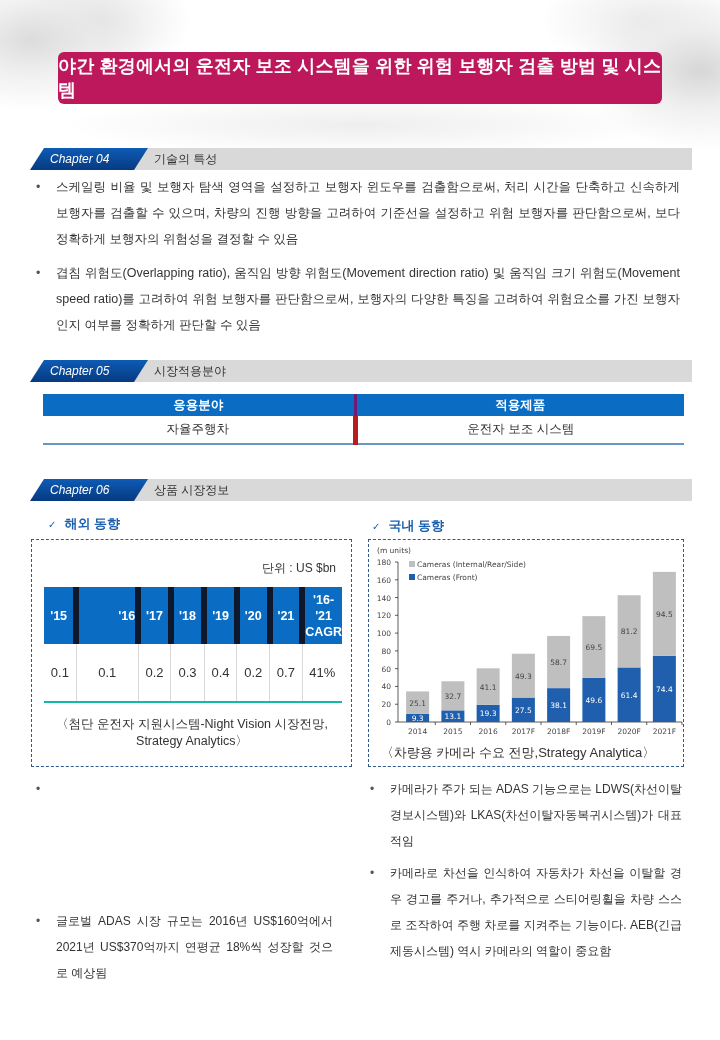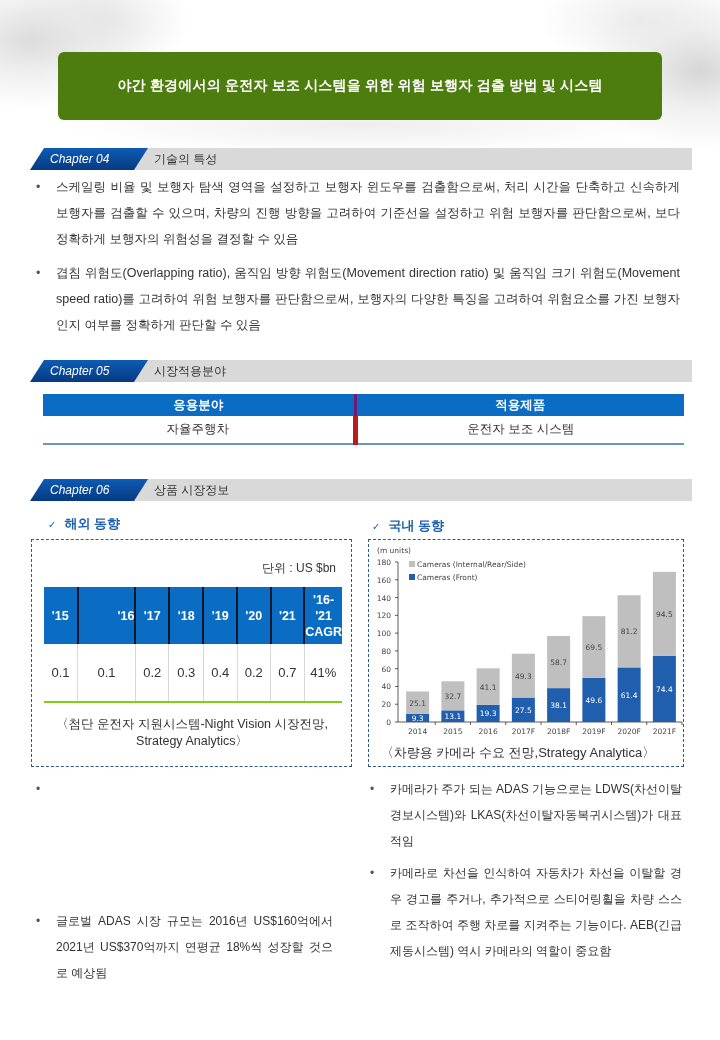--- a/index.html
+++ b/index.html
@@ -12,23 +12,23 @@
   .cloud-bg {
     position: absolute; left: 0; top: 0; width: 720px; height: 150px;
     background:
       radial-gradient(ellipse 120px 70px at 30px 40px, #dcdcdc 0%, rgba(230,230,230,0.6) 50%, rgba(255,255,255,0) 100%),
       radial-gradient(ellipse 90px 60px at 100px 20px, #e6e6e6 0%, rgba(255,255,255,0) 100%),
       radial-gradient(ellipse 120px 80px at 700px 70px, #d6d6d6 0%, rgba(230,230,230,0.6) 50%, rgba(255,255,255,0) 100%),
       radial-gradient(ellipse 100px 50px at 640px 20px, #ececec 0%, rgba(255,255,255,0) 100%),
       radial-gradient(ellipse 300px 30px at 360px 125px, #eeeeee 0%, rgba(255,255,255,0) 100%);
   }
   .title-bar {
-    position: absolute; left: 58px; top: 52px; width: 604px; height: 68px;
-    background: #4d7c0f; border-radius: 6px;
-    color: #fff; font-size: 14px; font-weight: bold;
+    position: absolute; left: 58px; top: 52px; width: 604px; height: 52px;
+    background: #be185d; border-radius: 6px;
+    color: #fff; font-size: 18px; font-weight: bold;
     display: flex; align-items: center; justify-content: center;
     font-family: "Liberation Sans", sans-serif; letter-spacing: 0.2px;
   }
   .chapter {
     position: absolute; left: 30px; width: 662px; height: 22px;
   }
   .chapter .grey {
     position: absolute; left: 100px; right: 0; top: 0; height: 22px; background: #d9d9d9;
   }
   .chapter .tag {
@@ -72,26 +72,26 @@
   }
   .unit-label {
     position: absolute; font-size: 12px; color: #333; font-family: "Liberation Sans", sans-serif;
   }
   .market-table {
     position: absolute; left: 44px; top: 587px; width: 298px; border-collapse: collapse;
     font-family: "Liberation Sans", sans-serif; font-size: 12.5px;
   }
   .market-table th {
     background: #0a6cc2; color: #fff; font-weight: bold; height: 57px;
-    border-right: 2px solid #0f172a; line-height: 16px; font-size: 12.5px;
+    border-right: 6px solid #0f172a; line-height: 16px; font-size: 12.5px;
   }
   .market-table th:last-child { border-right: none; }
   .market-table td {
     height: 58px; text-align: center; color: #333; border-right: 1px solid #d8d8d8;
-    border-bottom: 2px solid #84cc16; font-size: 13px;
+    border-bottom: 2px solid #14b8a6; font-size: 13px;
   }
   .market-table td:last-child { border-right: none; }
   .caption {
     position: absolute; font-size: 12.5px; color: #333; text-align: center; line-height: 17px;
     font-family: "Liberation Sans", sans-serif;
   }
   .chart-svg { position: absolute; left: 372px; top: 540px; }
   .chart-svg text { font-family: "DejaVu Sans", sans-serif; }
 </style>
 </head>

